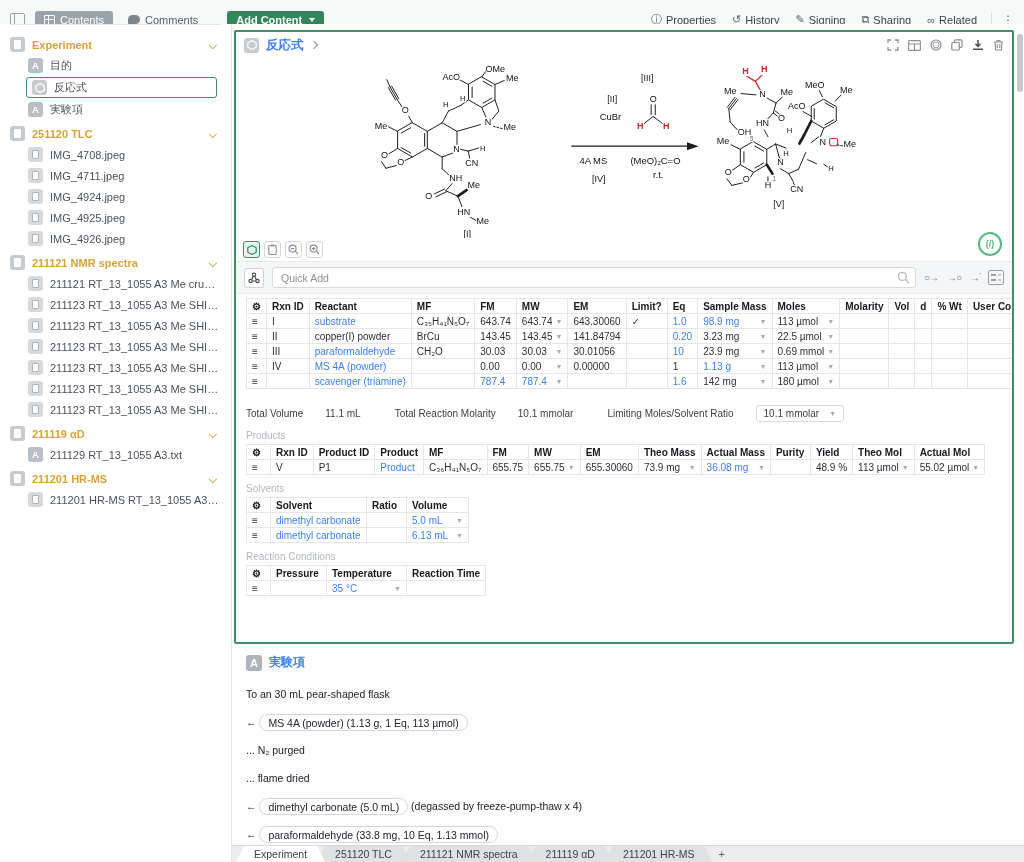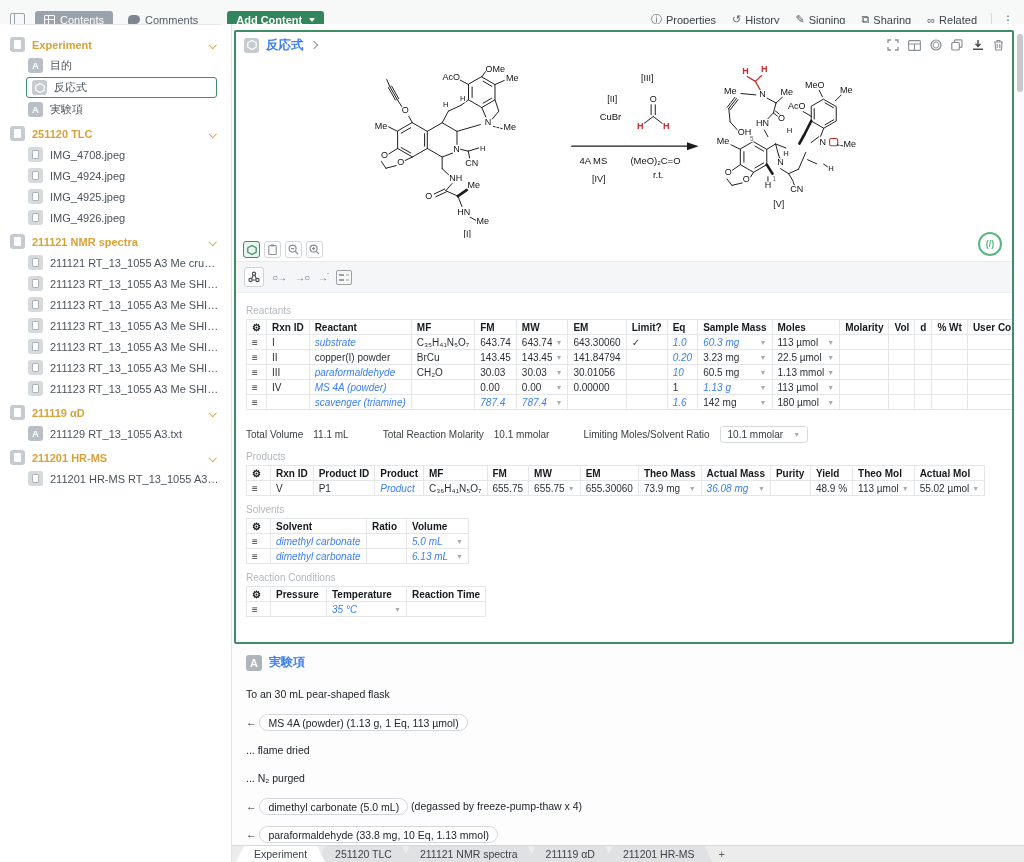--- a/index.html
+++ b/index.html
@@ -70,27 +70,27 @@
   .qa-config::before { content:""; position:absolute; left:2px; top:3px; width:5px; height:2px; background:#9aa0a6; box-shadow:0 5px 0 #9aa0a6; }
   .qa-config::after { content:""; position:absolute; right:2px; top:3px; width:3px; height:2px; background:#c7cbce; box-shadow:0 5px 0 #c7cbce; }
   .p-body { padding:4px 10px 0; }
   .sec-label { color:#b3b8bd; font-size:10px; margin:8px 0 3px; }
   table.tbl { border-collapse:collapse; table-layout:fixed; background:#fff; }
   .tbl th, .tbl td { border:1px solid #e4e6e8; padding:1px 5px; height:15px; font-size:10px; text-align:left; white-space:nowrap; overflow:hidden; }
   .tbl th { font-weight:bold; color:#16191d; }
   .tbl td { color:#2b3036; }
   .handle { color:#c3c8cc; font-size:10px; text-align:center; padding:1px 2px; }
   .gearh { color:#8aa7e0; font-size:10px; text-align:center; padding:1px 2px; }
-  .blue { color:#3b7ff2;font-style:italic; }
+  .blue { color:#3b7ff2; }
   .cw { display:flex; align-items:center; }
   .cw .v { overflow:hidden; text-overflow:ellipsis; }
   .cw .crt { margin-left:auto; color:#a7acb1; font-size:7px; padding-left:3px; }
   .chk { color:#2f363d; font-size:10px; }
   .totals { display:flex; align-items:center; font-size:10px; color:#3c4043; margin:16px 0 4px; }
-  .totals .pair { margin-right:34px; display:flex; align-items:center; gap:10px; }
+  .totals .pair { margin-right:34px; display:flex; align-items:center; gap:22px; }
   .selbox { border:1px solid #d7dadd; border-radius:3px; padding:2px 7px; display:flex; align-items:center; gap:10px; background:#fff; }
   .selbox .crt { color:#a7acb1; font-size:7px; }
   
   .notes { position:absolute; left:14px; top:630px; right:10px; }
   .notes-head { display:flex; align-items:center; gap:7px; margin-bottom:14px; }
   .abadge { width:16px; height:16px; background:#aeb4ba; color:#fff; border-radius:3px; font-size:11px; font-weight:bold; display:flex; align-items:center; justify-content:center; }
   .notes-title { color:#3b7ff2; font-weight:bold; font-size:12px; }
   .note-line { font-size:10.5px; color:#20252b; margin-bottom:9px; line-height:19px; }
   .chip { border:1px solid #d3d6da; border-radius:10px; padding:1.5px 8px; background:#fff; white-space:nowrap; }
   
@@ -173,20 +173,26 @@
           <span class="pg"></span>
         </span>
         <span class="lbl">251120 TLC</span>
         <span class="chev"></span>
       </div>
       <div class="sb-row child">
         <span class="sq fileic">
           <span class="pg"></span>
         </span>
         <span class="lbl">IMG_4708.jpeg</span>
+      </div>
+      <div class="sb-row child">
+        <span class="sq fileic">
+          <span class="pg"></span>
+        </span>
+        <span class="lbl">IMG_4711.jpeg</span>
       </div>
       <div class="sb-row child">
         <span class="sq fileic">
           <span class="pg"></span>
         </span>
         <span class="lbl">IMG_4924.jpeg</span>
       </div>
       <div class="sb-row child">
         <span class="sq fileic">
           <span class="pg"></span>
@@ -461,30 +467,38 @@
 
     <div class="qa-strip">
       <span class="qa-molbtn">
         <svg width="12" height="12" viewBox="0 0 12 12" stroke="#4a4f55" stroke-width="1.2" fill="none">
             <circle cx="2.5" cy="9" r="1.6"></circle>
             <circle cx="9.5" cy="9" r="1.6"></circle>
             <circle cx="6" cy="2.8" r="1.6"></circle>
             <path d="M3.6 7.8 L5.2 4.2 M8.4 7.8 L6.8 4.2 M4.1 9 H7.9"></path>
           </svg>
       </span>
+      <span class="qa-input-wrap">
+        <input class="qa-input" placeholder="Quick Add" style="">
+        <span class="qa-search">
+          <svg width="13" height="13" viewBox="0 0 13 13" stroke="#b4bac0" stroke-width="1.3" fill="none">
+              <circle cx="5.4" cy="5.4" r="4"></circle>
+              <path d="M8.5 8.5 L12 12"></path>
+            </svg>
+        </span>
+      </span>
       <span class="qa-icons">
         <span class="tic">○→</span>
         <span class="tic">→○</span>
         <span class="tic">→̇</span>
         <span class="qa-config"></span>
       </span>
     </div>
 
     <div class="p-body">
-      <div class="sec-label">Reactants</div>
       <table class="tbl" id="reactants-table">
           <colgroup>
             <col style="width:24px">
             <col style="width:34px">
             <col style="width:80px">
             <col style="width:52px">
             <col style="width:42px">
             <col style="width:48px">
             <col style="width:54px">
             <col style="width:34px">
@@ -540,21 +554,21 @@
                   <span class="chk">✓</span>
                 </span>
               </td>
               <td>
                 <span class="cw">
                   <span class="v blue">1.0</span>
                 </span>
               </td>
               <td>
                 <span class="cw">
-                  <span class="v blue">60.3 mg</span>
+                  <span class="v blue">98.9 mg</span>
                   <span class="crt">▼</span>
                 </span>
               </td>
               <td>
                 <span class="cw">
                   <span class="v">113 µmol</span>
                   <span class="crt">▼</span>
                 </span>
               </td>
               <td></td>
@@ -618,27 +632,27 @@
               </td>
               <td><span class="v">30.01056</span></td>
               <td></td>
               <td>
                 <span class="cw">
                   <span class="v blue">10</span>
                 </span>
               </td>
               <td>
                 <span class="cw">
-                  <span class="v">60.5 mg</span>
-                  <span class="crt">▼</span>
-                </span>
-              </td>
-              <td>
-                <span class="cw">
-                  <span class="v">1.13 mmol</span>
+                  <span class="v">23.9 mg</span>
+                  <span class="crt">▼</span>
+                </span>
+              </td>
+              <td>
+                <span class="cw">
+                  <span class="v">0.69 mmol</span>
                   <span class="crt">▼</span>
                 </span>
               </td>
               <td></td>
               <td></td>
               <td></td>
               <td></td>
               <td></td>
             </tr>
             <tr>
@@ -913,22 +927,22 @@
   </div>
 
   <div class="notes">
     <div class="notes-head">
       <span class="abadge">A</span>
       <span class="notes-title">実験項</span>
     </div>
     <div id="notes-lines">
         <div class="note-line"><span>To an 30 mL pear-shaped flask</span></div>
         <div class="note-line"><span>←  </span><span class="chip">MS 4A (powder) (1.13 g, 1 Eq, 113 µmol)</span></div>
+        <div class="note-line"><span>... N₂ purged</span></div>
         <div class="note-line"><span>... flame dried</span></div>
-        <div class="note-line"><span>... N₂ purged</span></div>
         <div class="note-line"><span>←  </span><span class="chip">dimethyl carbonate (5.0 mL)</span><span>  (degassed by freeze-pump-thaw x 4)</span></div>
         <div class="note-line"><span>←  </span><span class="chip">paraformaldehyde (33.8 mg, 10 Eq, 1.13 mmol)</span></div>
       </div>
   </div>
 
   <div class="vscroll"></div>
 </div>
 
 <div class="tabbar" id="tabbar">
     <span class="tab active">Experiment</span>

